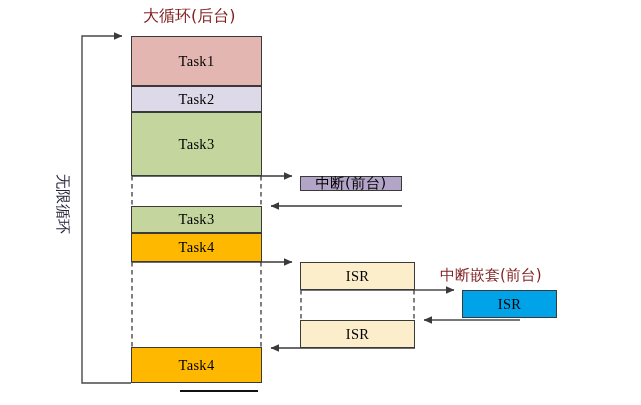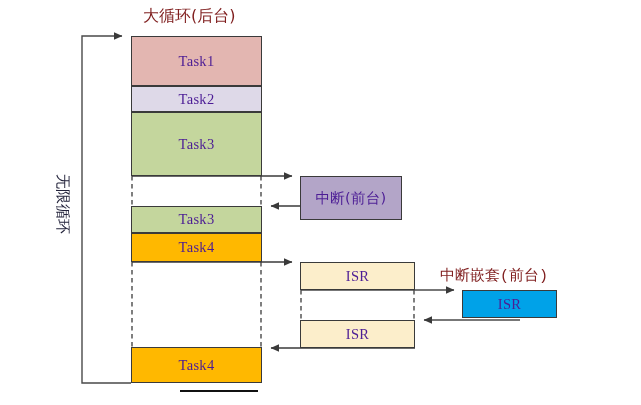--- a/index.html
+++ b/index.html
@@ -11,21 +11,21 @@
   .canvas{position:absolute;inset:0;}
   svg.layer{position:absolute;left:0;top:0;width:641px;height:405px;pointer-events:none;}
 
   .blk{
     position:absolute;
     box-sizing:border-box;
     border:1.2px solid #3a3a3a;
     display:flex;align-items:center;justify-content:center;
     font-size:14.5px;
     letter-spacing:.3px;
-    color:#4c1d95;
+    color:#000000;
   }
   .lbl{
     position:absolute;
     font-family:"DejaVu Sans","Liberation Sans",sans-serif;
     font-size:15px;
     color:#7f1d1d;
     white-space:nowrap;
   }
   .vlbl{
     position:absolute;
@@ -103,35 +103,35 @@
   </div>
 
   <div class="blk" style="left:131px;top:233px;width:131px;height:29px;background:#ffb800;">
     <span>Task4</span>
   </div>
 
   <div class="blk" style="left:131px;top:347px;width:131px;height:36px;background:#ffb800;">
     <span>Task4</span>
   </div>
 
-  <div class="blk" style="left:300px;top:176px;width:102px;height:44px;background:#b3a5c8;">
+  <div class="blk" style="left:300px;top:176px;width:102px;height:15px;background:#b3a5c8;">
     <span class="cjk">中断(前台)</span>
   </div>
 
   <div class="blk" style="left:300px;top:262px;width:115px;height:28px;background:#fceecb;">
     <span>ISR</span>
   </div>
 
   <div class="blk" style="left:300px;top:320px;width:115px;height:28px;background:#fceecb;">
     <span>ISR</span>
   </div>
 
   <div class="blk" style="left:462px;top:290px;width:95px;height:28px;background:#00a2e8;">
     <span>ISR</span>
   </div>
 
   <div class="lbl" style="left:143px;top:6px;font-size:16px;">大循环(后台)</div>
 
-  <div class="lbl" style="left:440px;top:266px;font-size:15px;font-family:Liberation Mono, monospace;">中断嵌套(前台)</div>
+  <div class="lbl" style="left:440px;top:266px;font-size:15px;">中断嵌套(前台)</div>
 
   <div class="vlbl" style="left:72px;top:174px;font-size:15px;">无限循环</div>
 
 </div>
 
 </body></html>

